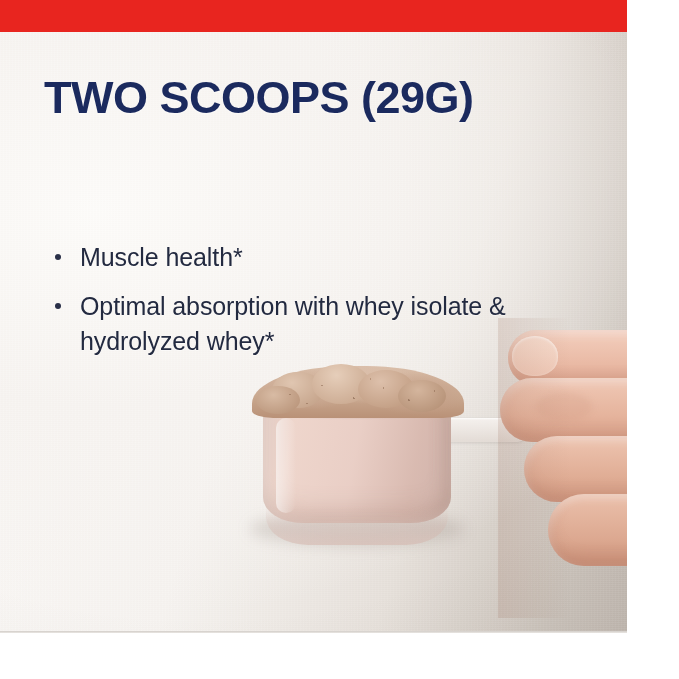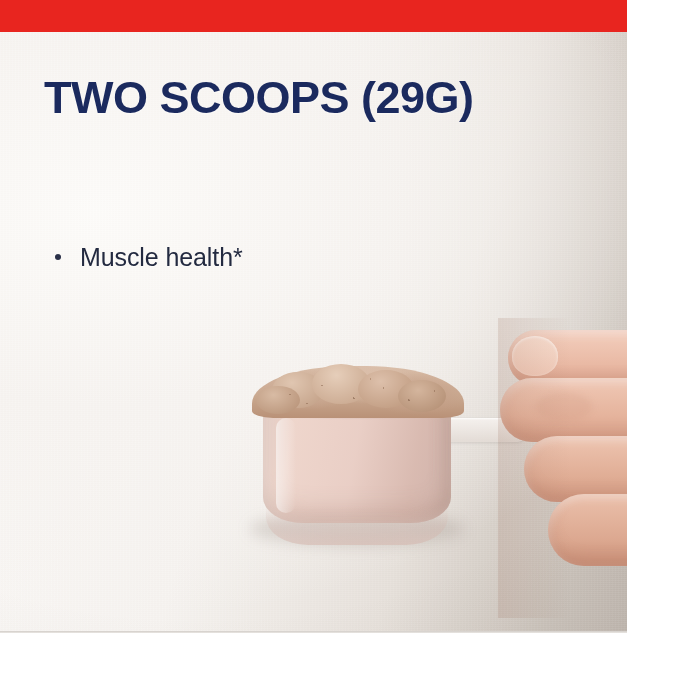--- a/index.html
+++ b/index.html
@@ -179,19 +179,23 @@
 
   <div class="headline">
     <span class="l1">TWO SCOOPS (29G)</span>
   </div>
 
   <div class="bullets">
     <div class="bullet">
       <span class="dot"></span>
       <span>Muscle health*</span>
     </div>
+    <div class="bullet">
+      <span class="dot"></span>
+      <span>Optimal absorption with whey isolate &amp; hydrolyzed whey*</span>
+    </div>
   </div>
 
   <div class="footer">
     
   </div>
 
 </div>
 
 </body></html>

